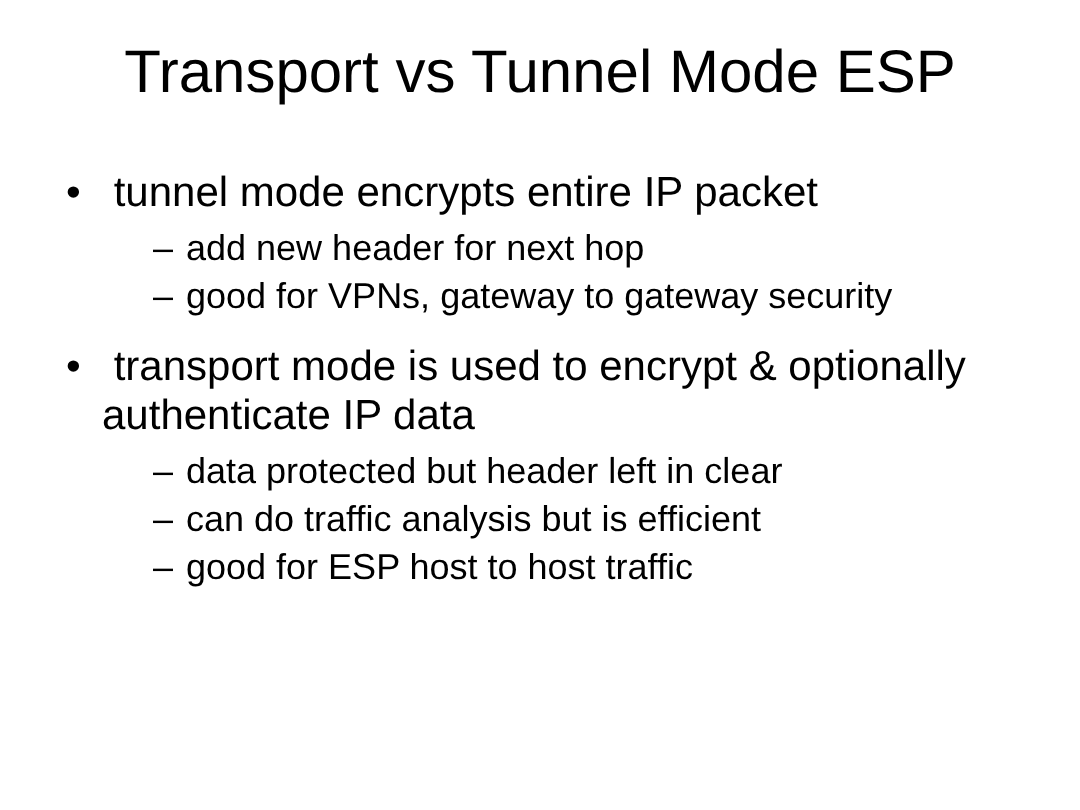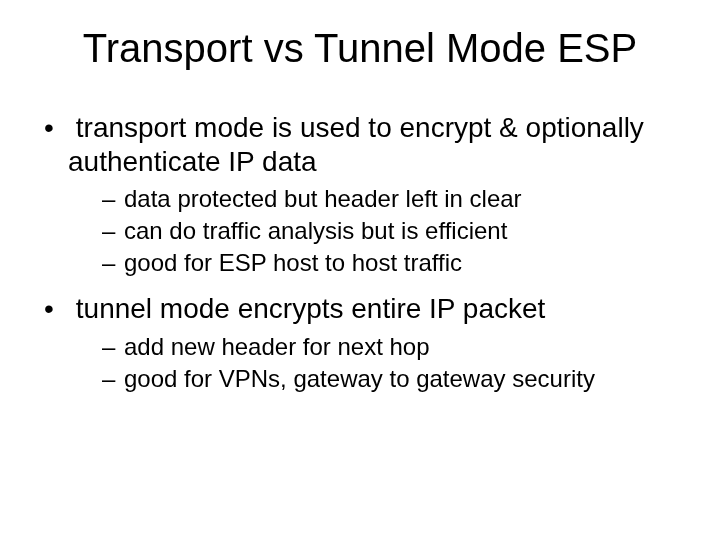--- a/index.html
+++ b/index.html
@@ -62,28 +62,28 @@
   }
 </style>
 </head>
 <body>
 
 <div class="slide">
   <h1 class="title">Transport vs Tunnel Mode ESP</h1>
 
   <ul class="level1">
     <li>
+      <span>tunnel mode encrypts entire IP packet</span>
+      <ul class="level2">
+        <li><span>add new header for next hop</span></li>
+        <li><span>good for VPNs, gateway to gateway security</span></li>
+      </ul>
+    </li>
+    <li>
       <span>transport mode is used to encrypt &amp; optionally authenticate IP data</span>
       <ul class="level2">
         <li><span>data protected but header left in clear</span></li>
         <li><span>can do traffic analysis but is efficient</span></li>
         <li><span>good for ESP host to host traffic</span></li>
       </ul>
     </li>
-    <li>
-      <span>tunnel mode encrypts entire IP packet</span>
-      <ul class="level2">
-        <li><span>add new header for next hop</span></li>
-        <li><span>good for VPNs, gateway to gateway security</span></li>
-      </ul>
-    </li>
   </ul>
 </div>
 
 </body></html>

